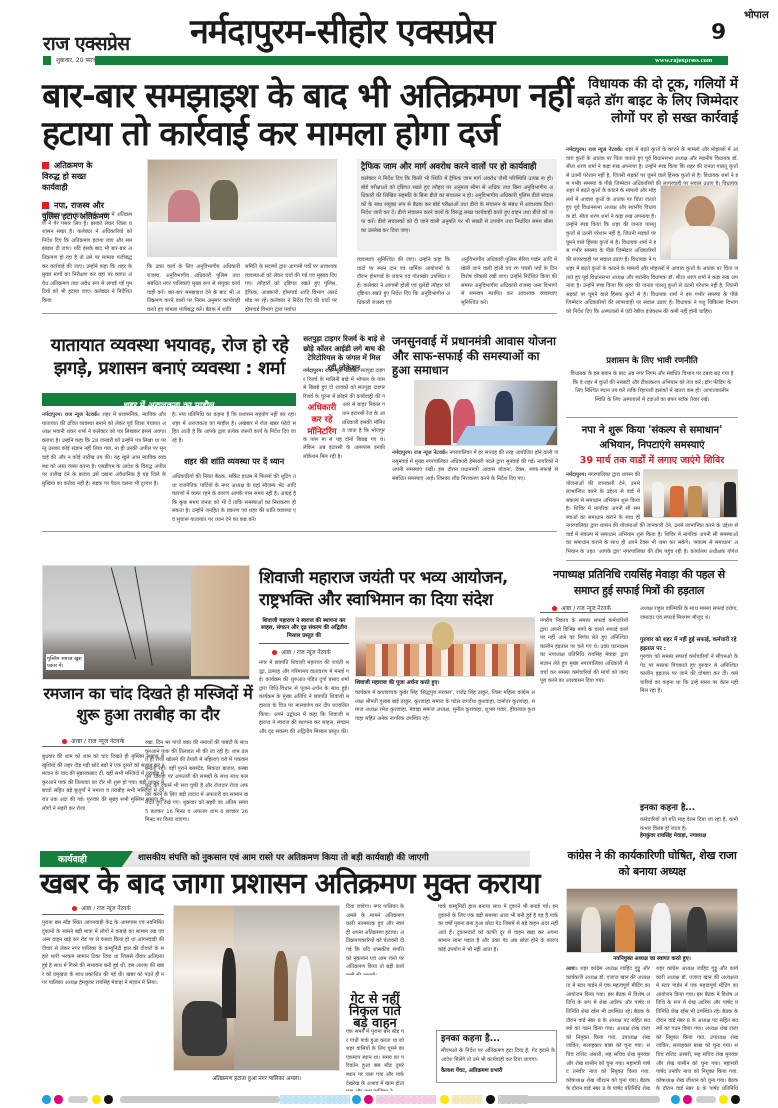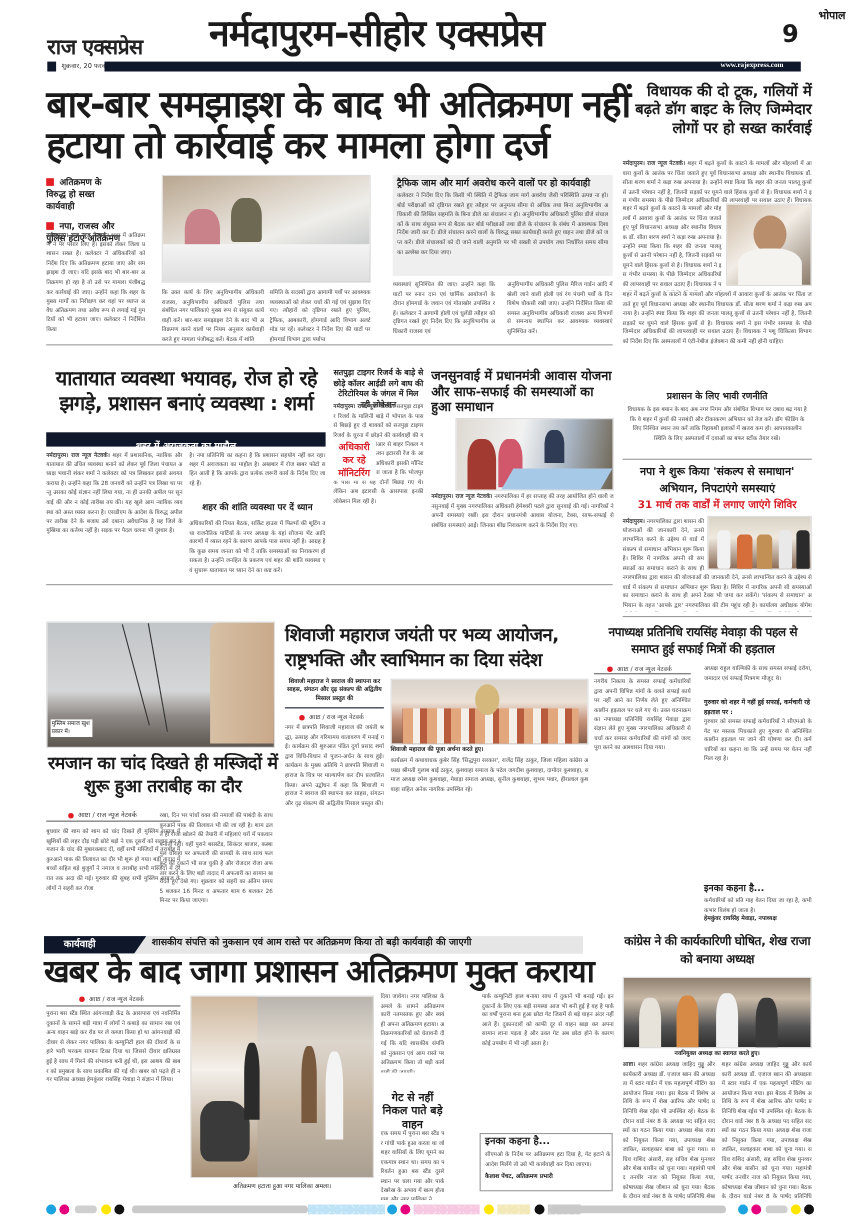--- a/index.html
+++ b/index.html
@@ -3,21 +3,21 @@
 <meta charset="utf-8">
 <style>
 *{box-sizing:border-box;margin:0;padding:0}
 html,body{width:778px;height:1108px;background:#fff;overflow:hidden}
 body{position:relative;font-family:"DejaVu Sans","Liberation Sans",sans-serif;color:#1a1a1a}
 .abs{position:absolute}
 .hd{font-family:"DejaVu Sans","Liberation Sans",sans-serif;font-weight:bold;color:#1a1a1a;line-height:1.12}
 .body{font-size:5.2px;line-height:8.6px;color:#444;text-align:justify;overflow:hidden;word-break:break-all}
 .red{color:#d81e27}
 .photo{overflow:hidden;border:1px solid #ddd}
-.bar-red{background:#0f172a}
+.bar-red{background:#15803d}
 .rule{background:#999;height:1px}
 .dot{display:inline-block;width:5px;height:5px;border-radius:50%;background:#e21d24;margin-right:4px;vertical-align:middle}
 .byline{font-size:7px;color:#333}
 .sq{display:inline-block;width:7px;height:7px;background:#e21d24;margin-right:5px;vertical-align:middle}
 .box{border:1px solid #999}
 </style>
 </head>
 <body>
 
 <header>
@@ -73,21 +73,21 @@
   </div>
   <div class="abs body" style="left:566px;top:186px;width:90px;height:78px">शहर में बढ़ते कुत्तों के काटने के मामलों और मोहल्लों में आवारा कुत्तों के आतंक पर चिंता जताते हुए पूर्व विधानसभा अध्यक्ष और स्थानीय विधायक डॉ. सीता शरण शर्मा ने कड़ा रुख अपनाया है। उन्होंने स्पष्ट किया कि शहर की जनता पालतू कुत्तों से उतनी परेशान नहीं है, जितनी सड़कों पर घूमने वाले हिंसक कुत्तों से है। विधायक शर्मा ने इस गंभीर समस्या के पीछे जिम्मेदार अधिकारियों की लापरवाही पर सवाल उठाए हैं। विधायक ने पशु चिकित्सा विभाग को निर्देश दिए कि अस्पतालों में एंटी-रेबीज इंजेक्शन की कमी नहीं होनी चाहिए।</div>
   <div class="abs body" style="left:566px;top:264px;width:172px;height:80px">शहर में बढ़ते कुत्तों के काटने के मामलों और मोहल्लों में आवारा कुत्तों के आतंक पर चिंता जताते हुए पूर्व विधानसभा अध्यक्ष और स्थानीय विधायक डॉ. सीता शरण शर्मा ने कड़ा रुख अपनाया है। उन्होंने स्पष्ट किया कि शहर की जनता पालतू कुत्तों से उतनी परेशान नहीं है, जितनी सड़कों पर घूमने वाले हिंसक कुत्तों से है। विधायक शर्मा ने इस गंभीर समस्या के पीछे जिम्मेदार अधिकारियों की लापरवाही पर सवाल उठाए हैं। विधायक ने पशु चिकित्सा विभाग को निर्देश दिए कि अस्पतालों में एंटी-रेबीज इंजेक्शन की कमी नहीं होनी चाहिए।</div>
   <div class="abs hd" style="left:566px;top:356px;width:172px;font-size:8.4px;text-align:center">प्रशासन के लिए भावी रणनीति</div>
   <div class="abs body" style="left:570px;top:369px;width:164px;height:44px;text-align:center">विधायक के इस बयान के बाद अब नगर निगम और संबंधित विभाग पर दबाव बढ़ गया है कि वे शहर में कुत्तों की नसबंदी और टीकाकरण अभियान को तेज करें। डॉग फीडिंग के लिए निश्चित स्थान तय करें ताकि रिहायशी इलाकों में खतरा कम हो। आपातकालीन स्थिति के लिए अस्पतालों में दवाओं का बफर स्टॉक तैयार रखें।</div>
   <div class="abs rule" style="left:566px;top:417px;width:172px"></div>
 </section>
 
 <section>
   <div class="abs hd" style="left:566px;top:422px;width:172px;font-size:10px;line-height:15px;text-align:center">नपा ने शुरू किया 'संकल्प से समाधान' अभियान, निपटाएंगे समस्याएं</div>
-  <div class="abs hd red" style="left:566px;top:455px;width:172px;font-size:9.5px;text-align:center;color:#d81e27">31 मार्च तक वार्डों में लगाए जाएंगे शिविर</div>
+  <div class="abs hd red" style="left:566px;top:455px;width:172px;font-size:9.5px;text-align:center;color:#d81e27">39 मार्च तक वार्डों में लगाए जाएंगे शिविर</div>
   <div class="abs photo" style="left:643px;top:469px;width:95px;height:49px;background:linear-gradient(#d9d2c6,#efe9df 40%,#8a6b56)">
     <div style="position:absolute;left:8px;top:12px;width:12px;height:36px;background:#f2f2f2;border-radius:4px"></div>
     <div style="position:absolute;left:26px;top:16px;width:14px;height:33px;background:#d56e3a;border-radius:4px"></div>
     <div style="position:absolute;left:44px;top:16px;width:14px;height:33px;background:#c28f55;border-radius:4px"></div>
     <div style="position:absolute;left:64px;top:12px;width:12px;height:37px;background:#e9e9e9;border-radius:4px"></div>
     <div style="position:absolute;left:80px;top:12px;width:12px;height:37px;background:#2b2b2b;border-radius:4px"></div>
   </div>
   <div class="abs body" style="left:566px;top:470px;width:74px;height:50px">
     <b>नर्मदापुरम।</b> <span>नगरपालिका द्वारा शासन की योजनाओं की जानकारी देने, उनसे लाभान्वित करने के उद्देश्य से वार्ड में संकल्प से समाधान अभियान शुरू किया है। शिविर में नागरिक अपनी सी समस्याओं का समाधान कराने के साथ ही अपने टैक्स भी जमा कर सकेंगे। 'संकल्प से समाधान' अभियान के तहत 'आपके द्वार' नगरपालिका की टीम पहुंच रही है। कार्यालय अधीक्षक योगेश सोनी ने बताया कि नपाध्यक्ष नीतू महेंद्र यादव एवं मुख्य नगरपालिका अधिकारी हेमेश्वरी पटले के निर्देश पर हर वार्ड में शिविर लगाए जा रहे हैं।</span>
   </div>
@@ -192,21 +192,21 @@
   <div class="abs body" style="left:42px;top:918px;width:122px;height:172px">पुराना बस स्टैंड स्थित आंगनवाड़ी केंद्र के आसपास एवं नवनिर्मित दुकानों के सामने बड़ी मात्रा में लोगों ने कबाड़े का सामान रख एवं अन्य वाहन खड़े कर रोड पर ले कब्जा किया हो था आंगनवाड़ी की दीवार से लेकर नगर पालिका के कम्युनिटी हाल की दीवारों के सहारे भारी भरकम सामान टिका दिया था जिससे दीवार क्षतिग्रस्त हुई है साथ में गिरने की संभावना बनी हुई थी, इस आशय की खबर को प्रमुखता के साथ प्रकाशित की गई थी। खबर को पढ़ते ही नगर पालिका अध्यक्ष हेमकुंवर रायसिंह मेवाड़ा ने संज्ञान में लिया।</div>
   <div class="abs photo" style="left:173px;top:905px;width:167px;height:166px;background:linear-gradient(#b9b5ae 0%,#ddd6cd 25%,#c8b9a6 60%,#a99f92 100%)">
     <div style="position:absolute;left:0;top:0;width:60px;height:166px;background:linear-gradient(#cfb89e,#f4f0ea 40%,#a58d72)"></div>
     <div style="position:absolute;left:8px;top:95px;width:45px;height:55px;background:#3a3a3a;border-radius:30% 40% 20% 20%"></div>
     <div style="position:absolute;left:48px;top:42px;width:14px;height:70px;background:#2b2b2b;border-radius:40% 40% 0 0"></div>
     <div style="position:absolute;left:100px;top:45px;width:14px;height:70px;background:#7a5a3e;border-radius:40% 40% 0 0"></div>
     <div style="position:absolute;left:122px;top:50px;width:16px;height:80px;background:#f4f4f4;border-radius:40% 40% 0 0"></div>
   </div>
   <div class="abs" style="left:173px;top:1074px;width:167px;font-size:5.6px;text-align:center;color:#222">अतिक्रमण हटाता हुआ नगर पालिका अमला।</div>
   <div class="abs body" style="left:346px;top:902px;width:58px;height:73px">दिया जावेगा। नगर पालिका के अमले के सामने अतिक्रमणकारी नतमस्तक हुए और स्वयं ही अपना अतिक्रमण हटाया। अतिक्रमणकारियों को चेतावनी दी गई कि यदि शासकीय संपत्ति को नुकसान एवं आम रास्ते पर अतिक्रमण किया तो बड़ी कार्यवाही की जाएगी।</div>
-  <div class="abs hd" style="left:346px;top:993px;width:58px;font-size:10px;line-height:12px;text-align:center">गेट से नहीं निकल पाते बड़े वाहन</div>
+  <div class="abs hd" style="left:346px;top:993px;width:58px;font-size:13px;line-height:12px;text-align:center">गेट से नहीं निकल पाते बड़े वाहन</div>
   <div class="abs body" style="left:346px;top:1027px;width:58px;height:64px">एक समय में पुराना बस स्टैंड पर गांधी पार्क हुआ करता था जो शहर वासियों के लिए घूमने का एकमात्र स्थान था। समय का परिवर्तन हुआ बस स्टैंड दूसरे स्थान पर चला गया और पार्क देखरेख के अभाव में खत्म होता गया और नगर पालिका ने</div>
   <div class="abs body" style="left:438px;top:902px;width:120px;height:85px">पार्क कम्युनिटी हाल बनाया साथ में दुकानें भी बनाई गईं। इन दुकानों के लिए एक बड़ी समस्या आज भी बनी हुई है वह है पार्क का वर्षों पुराना बना हुआ छोटा गेट जिसमें से बड़े वाहन अंदर नहीं आते हैं। दुकानदारों को काफी दूर से वाहन खड़ा कर अपना सामान लाना पड़ता है और उक्त गेट अब छोटा होने के कारण कोई उपयोग में भी नहीं आता है।</div>
   <div class="abs box" style="left:436px;top:1030px;width:121px;height:53px">
     <div class="hd" style="position:absolute;left:4px;top:2px;font-size:9px">इनका कहना है...</div>
     <div class="body" style="position:absolute;left:4px;top:15px;width:114px;height:18px">सीएमओ के निर्देश पर अतिक्रमण हटा दिया है, गेट हटाने के आदेश मिलेंगे तो उसे भी कार्यवाही कर दिया जाएगा।</div>
     <div class="hd" style="position:absolute;left:4px;top:36px;font-size:5.4px">कैलाश पेंचट, अतिक्रमण प्रभारी</div>
   </div>
 </section>
 
 <section>

